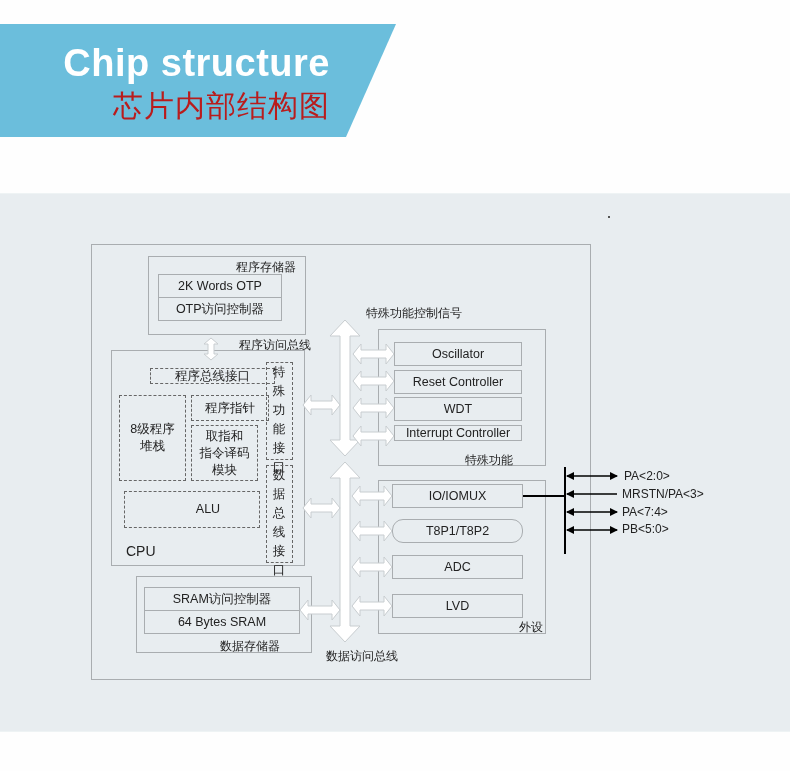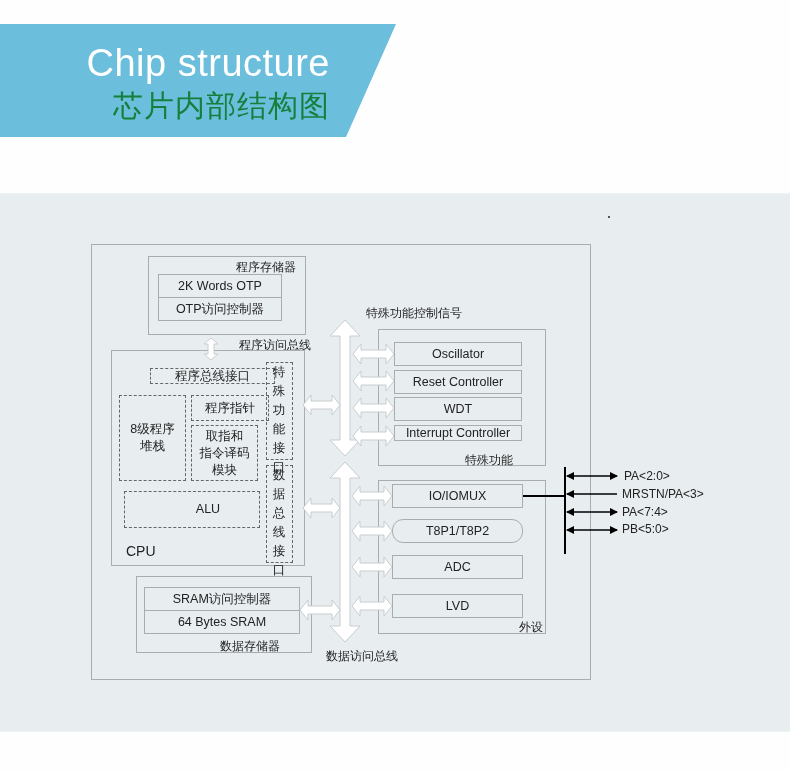--- a/index.html
+++ b/index.html
@@ -1,21 +1,21 @@
 <!DOCTYPE html>
 <html><head>
 <meta charset="utf-8">
 <style>
   html, body { margin:0; padding:0; }
   body { width:790px; height:771px; background:#fefefe; position:relative; overflow:hidden;
          font-family:"Liberation Sans","DejaVu Sans",sans-serif; color:#222; }
   .banner { position:absolute; left:0; top:24px; width:396px; height:113px; }
   .banner svg { position:absolute; left:0; top:0; }
-  .banner-en { position:absolute; right:66px; top:18px; font-size:38px; color:#fff; letter-spacing:0.5px; }
-  .banner-cn { position:absolute; right:66px; top:62px; font-size:30px; color:#15803d; letter-spacing:1px; }
+  .banner-en { position:absolute; right:66px; top:18px; font-size:38px; color:#fff; letter-spacing:0.5px;font-weight:bold; }
+  .banner-cn { position:absolute; right:66px; top:62px; font-size:30px; color:#b91c1c; letter-spacing:1px; }
   .panel { position:absolute; left:0; top:193px; width:790px; height:537px; background:#e8edf0;
            border-top:1px solid #eef3f4; border-bottom:1px solid #eef3f4; }
   .dot { position:absolute; left:608px; top:216px; width:2px; height:2px; background:#555; }
   .box { position:absolute; border:1px solid #a9adb0; box-sizing:border-box; }
   .dash { position:absolute; border:1px dashed #666; box-sizing:border-box; }
   .cell { position:absolute; border:1px solid #a9adb0; box-sizing:border-box; display:flex;
           align-items:center; justify-content:center; font-size:12.5px; color:#222; }
   .lbl { position:absolute; font-size:12px; color:#222; white-space:nowrap; }
   .vtext { position:absolute; font-size:12.5px; line-height:19px; text-align:center; width:14px; }
   .ctext { display:flex; align-items:center; justify-content:center; text-align:center; font-size:12.5px; line-height:17px; }

